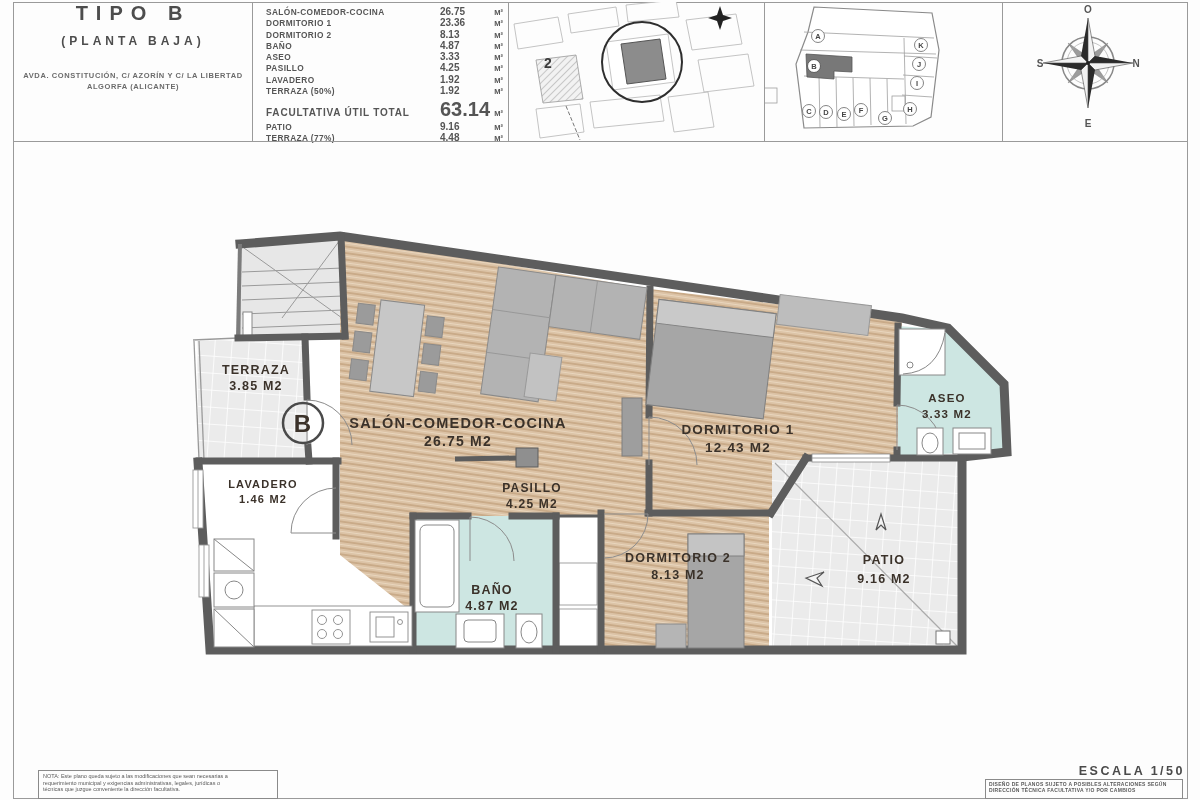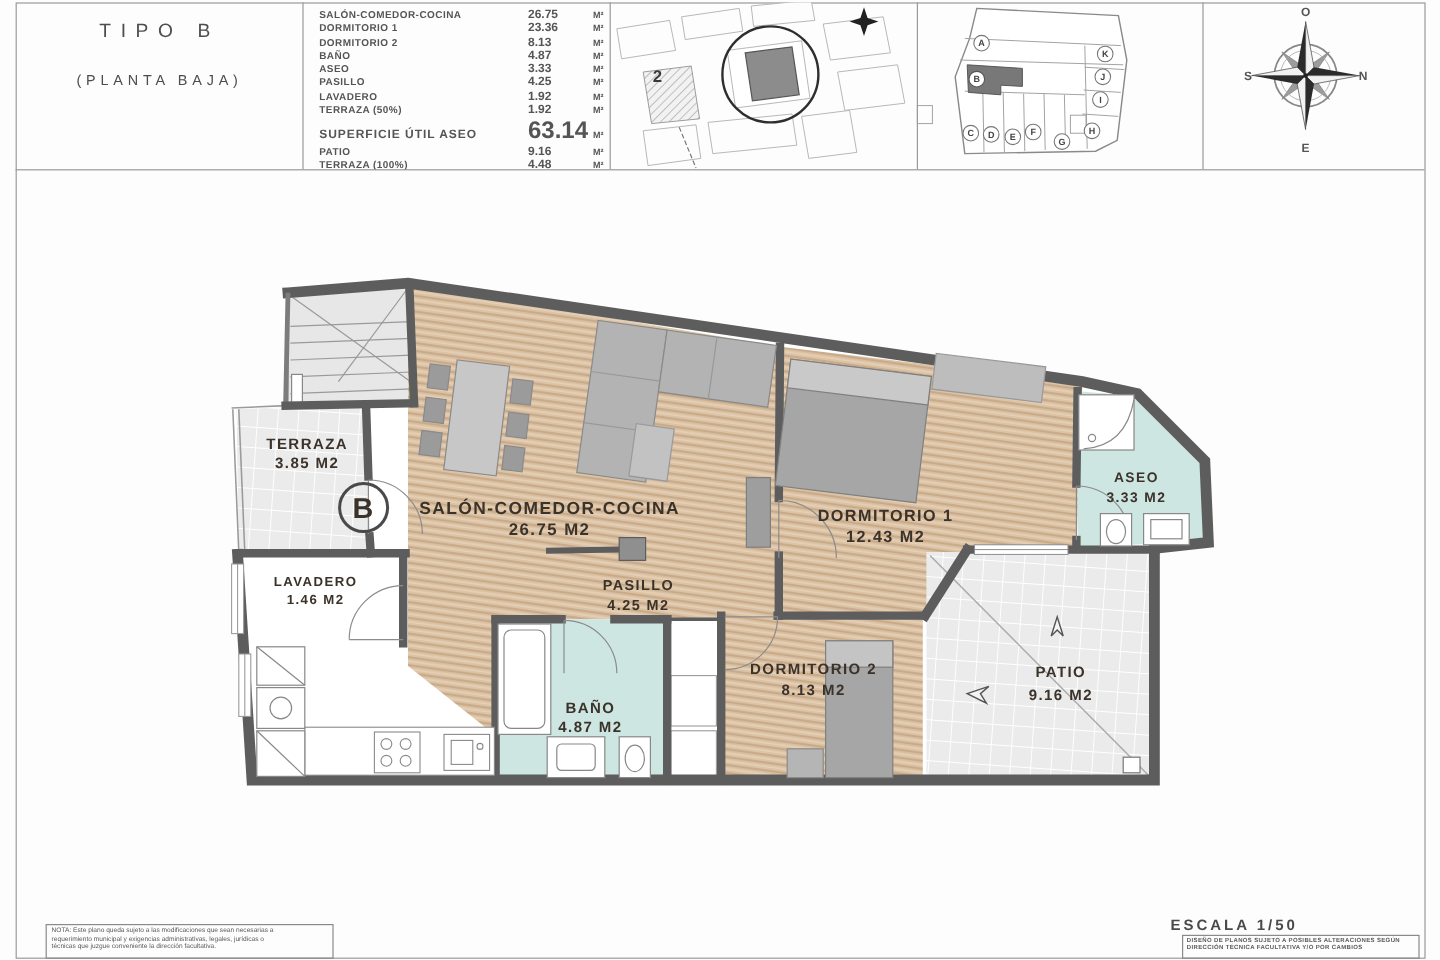--- a/index.html
+++ b/index.html
@@ -3,22 +3,22 @@
 <meta charset="utf-8">
 <style>
   html,body{margin:0;padding:0;background:#fff;}
   .sheet{position:relative;width:1200px;height:800px;background:#fdfdfd;overflow:hidden;
          font-family:"Liberation Sans",sans-serif;}
   .frame{position:absolute;left:13px;top:2px;width:1173px;height:795px;border:1px solid #9a9a9a;}
   .hdr-bottom{position:absolute;left:13px;top:141px;width:1174px;height:0;border-top:1px solid #9a9a9a;}
   .vdiv{position:absolute;top:2px;height:139px;width:0;border-left:1px solid #9a9a9a;}
   
   .title-block{position:absolute;left:14px;top:2px;width:238px;height:139px;text-align:center;color:#4d4d4d;}
-  .main-title{margin-top:16px;font-size:16px;font-weight:normal;letter-spacing:8px;}
-  .subtitle{margin-top:24px;font-size:12px;font-weight:normal;letter-spacing:4px;}
+  .main-title{margin-top:0;font-size:20px;font-weight:bold;letter-spacing:8px;}
+  .subtitle{margin-top:9px;font-size:12px;font-weight:bold;letter-spacing:4px;}
   .address{margin-top:22px;font-size:7.5px;letter-spacing:.6px;color:#6b6b6b;line-height:11px;font-weight:bold;}
   
   .areas-table{position:absolute;left:266px;top:7px;width:237px;color:#555;}
   .arow{display:flex;align-items:baseline;line-height:10.3px;}
   .arow .lbl{flex:1;font-size:8.3px;font-weight:bold;letter-spacing:.4px;}
   .arow .val{width:46px;text-align:left;font-size:10px;font-weight:bold;}
   .arow .unit{width:17px;text-align:right;font-size:7.5px;font-weight:bold;}
   .total-row{margin-top:7px;}
   .total-row .lbl{font-size:10px;letter-spacing:.8px;}
   .total-row .val{font-size:20px;}
@@ -26,34 +26,38 @@
   .panel{position:absolute;top:2px;height:139px;}
   .panel svg{display:block;width:100%;height:100%;}
   
   .plan-wrap{position:absolute;left:0;top:142px;width:1200px;height:658px;}
   .plan-wrap svg{display:block;}
   svg text{font-family:"Liberation Sans",sans-serif;}
   .room-label{font-weight:bold;fill:#3b322a;letter-spacing:1.2px;text-anchor:middle;}
   
   .note-box{position:absolute;left:38px;top:770px;width:240px;height:29px;border:1px solid #8a8a8a;
             padding:2px 4px;box-sizing:border-box;overflow:hidden;font-size:5.5px;line-height:6.6px;color:#5a5a5a;}
-  .scale-label{position:absolute;left:956px;top:764px;width:145px;text-align:center;
+  .scale-label{position:absolute;left:1040px;top:764px;width:145px;text-align:right;
                font-size:12.5px;font-weight:bold;letter-spacing:2.5px;color:#4a4a4a;}
   .disclaimer-box{position:absolute;left:985px;top:779px;width:198px;height:20px;border:1px solid #8a8a8a;
                   padding:1px 3px;box-sizing:border-box;overflow:hidden;font-size:5px;line-height:6.2px;color:#5a5a5a;font-weight:bold;letter-spacing:.3px;}
 </style>
 </head>
 <body>
 
 <div class="sheet">
   <div class="frame"></div>
 
   <div class="title-block">
     <div class="main-title">TIPO B</div>
     <div class="subtitle">(PLANTA BAJA)</div>
+    <div class="address">
+      <div>AVDA. CONSTITUCIÓN, C/ AZORÍN Y C/ LA LIBERTAD</div>
+      <div>ALGORFA (ALICANTE)</div>
+    </div>
   </div>
 
   <div class="areas-table">
     <div class="arow">
         <span class="lbl">SALÓN-COMEDOR-COCINA</span>
         <span class="val">26.75</span>
         <span class="unit">M²</span>
       </div>
     <div class="arow">
         <span class="lbl">DORMITORIO 1</span>
@@ -84,32 +88,32 @@
         <span class="lbl">LAVADERO</span>
         <span class="val">1.92</span>
         <span class="unit">M²</span>
       </div>
     <div class="arow">
         <span class="lbl">TERRAZA (50%)</span>
         <span class="val">1.92</span>
         <span class="unit">M²</span>
       </div>
     <div class="arow total-row">
-        <span class="lbl">SUPERFICIE ÚTIL ASEO</span>
+        <span class="lbl">FACULTATIVA ÚTIL TOTAL</span>
         <span class="val">63.14</span>
         <span class="unit">M²</span>
       </div>
     <div class="extra">
       <div class="arow">
           <span class="lbl">PATIO</span>
           <span class="val">9.16</span>
           <span class="unit">M²</span>
         </div>
       <div class="arow">
-          <span class="lbl">TERRAZA (100%)</span>
+          <span class="lbl">TERRAZA (77%)</span>
           <span class="val">4.48</span>
           <span class="unit">M²</span>
         </div>
     </div>
   </div>
 
   <div class="panel" style="left:508px;width:256px;">
     <svg viewBox="0 0 256 139">
       <defs>
         <pattern id="maphatch" width="5" height="5" patternUnits="userSpaceOnUse" patternTransform="rotate(45)">

